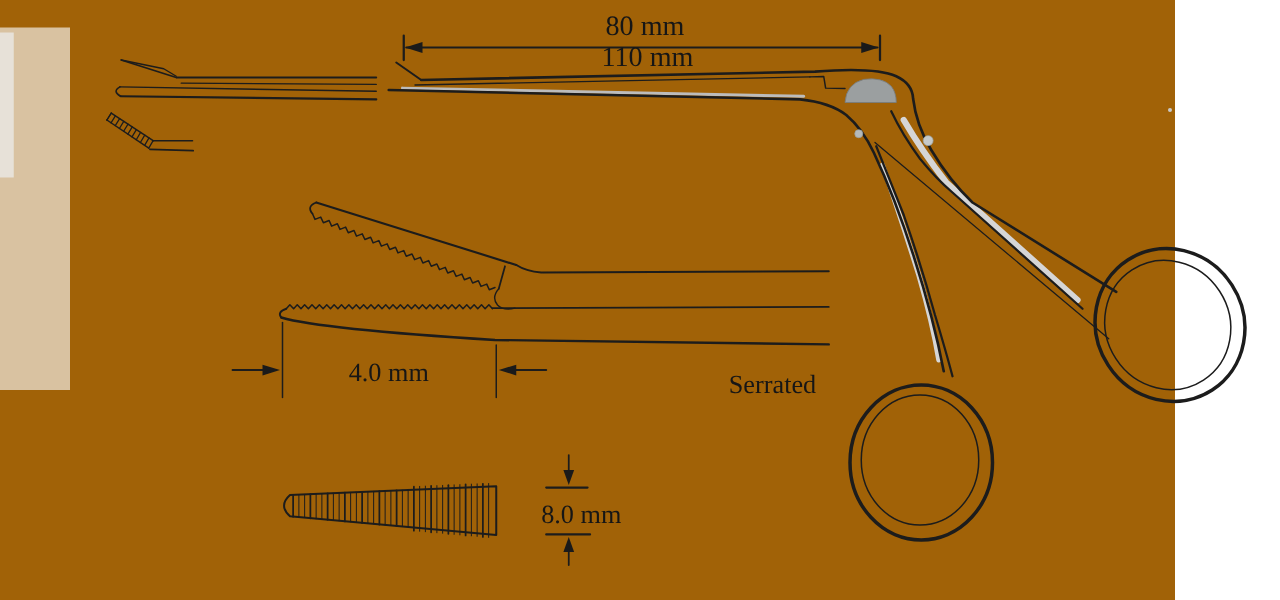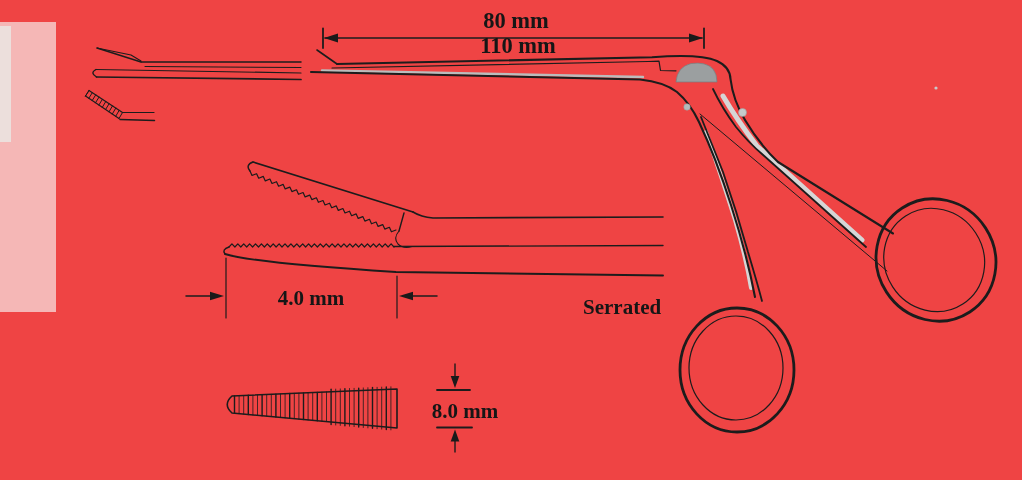--- a/index.html
+++ b/index.html
@@ -1,16 +1,16 @@
 <!DOCTYPE html>
 <html><head>
 <meta charset="utf-8">
 <style>
   html,body{margin:0;padding:0;width:1024px;height:480px;background:#ffffff;overflow:hidden;}
-  #stage{position:relative;width:1022px;height:480px;background:#ef4444;font-weight:bold;}
+  #stage{position:relative;width:940px;height:480px;background:#a16207;}
   svg{position:absolute;left:0;top:0;}
   .ln{fill:none;stroke:#1c1c1c;stroke-linecap:round;stroke-linejoin:round;}
   .soft{fill:none;stroke:#bcbcbc;stroke-linecap:round;}
   .softer{fill:none;stroke:#d6d6d6;stroke-linecap:round;}
   .dim-text{font-family:"Liberation Serif","DejaVu Serif",serif;fill:#161616;}
   .t22{font-size:22.5px;}
   .t21{font-size:21px;}
   .arrow{fill:#1a1a1a;stroke:none;}
 </style>
 </head>

